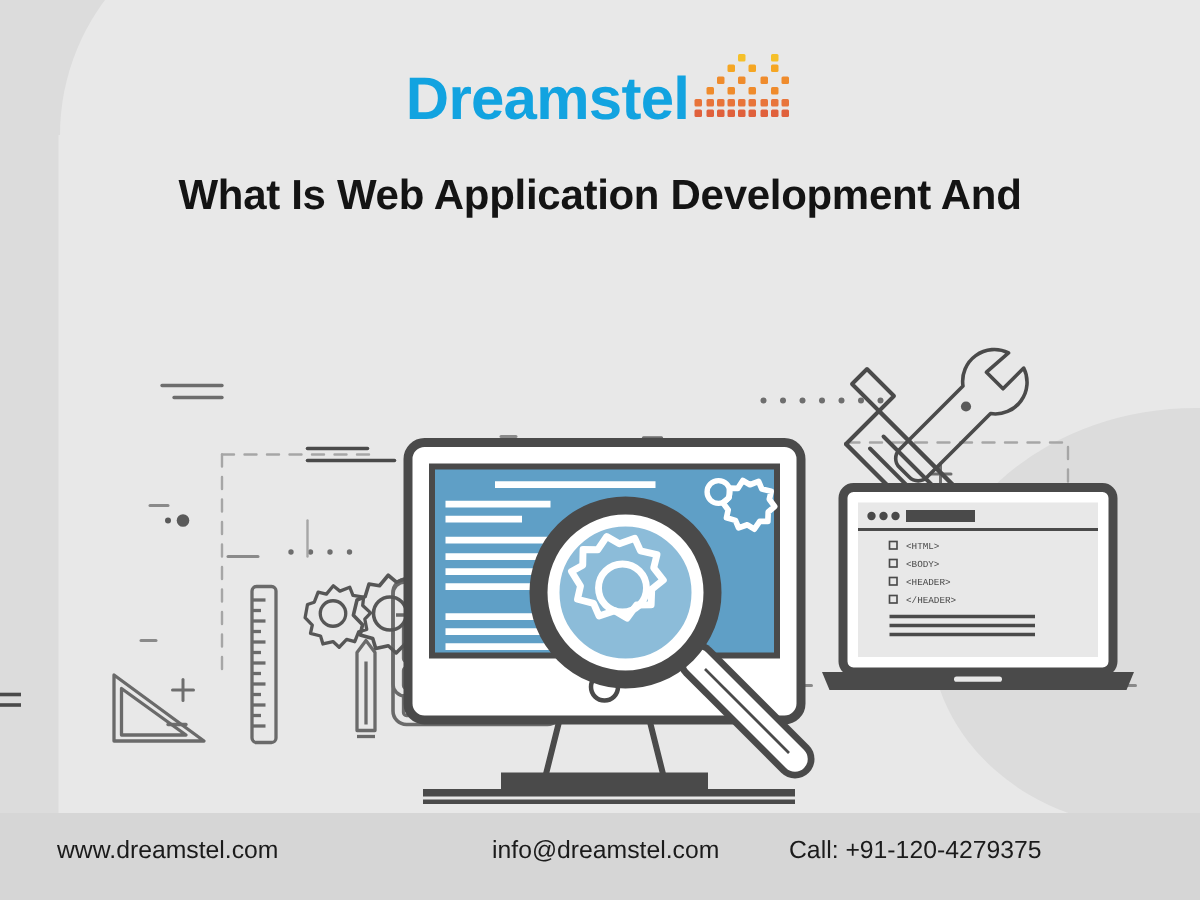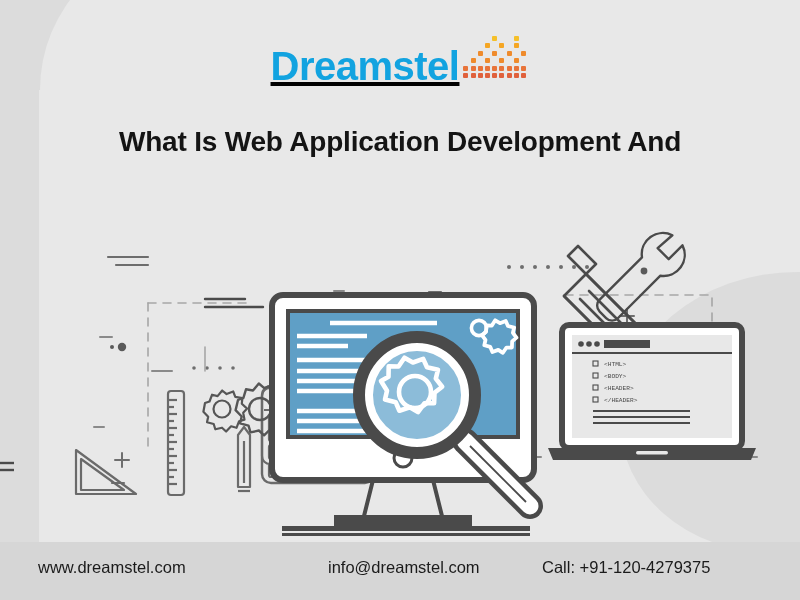--- a/index.html
+++ b/index.html
@@ -42,21 +42,20 @@
     position:absolute; left:0; bottom:0;
     width:800px; height:58px;
     background:#d6d6d6;
   }
 
   
   .logo-wrap{
     position:absolute; top:36px; left:0; width:800px;
     display:flex; justify-content:center; align-items:flex-end;
     gap:0px;
-    text-decoration:underline;
   }
   .logo-word{
     font-size:40px;
     font-weight:700;
     letter-spacing:-0.5px;
     color:#12a3e0;
     line-height:1;
     font-family:"Liberation Sans", sans-serif;
   }
   .logo-dots{
@@ -75,41 +74,40 @@
   
   .title{
     position:absolute;
     top:112px; left:50px; width:700px;
     text-align:center;
     font-size:28px;
     font-weight:700;
     line-height:1.32;
     color:#141414;
     letter-spacing:-0.2px;
-    margin-top:12px;
   }
 
   
   .illus{
     position:absolute; left:0; top:195px;
     width:800px; height:345px;
   }
   .illus svg{ display:block; }
 
   
   .footer-row{
     position:absolute; left:0; bottom:0;
     width:800px; height:66px;
     display:flex; align-items:center;
     font-size:16.5px;
     color:#1b1b1b;
   }
   .footer-row .f-site{ position:absolute; left:38px; }
   .footer-row .f-mail{ position:absolute; left:328px; }
-  .footer-row .f-call{ position:absolute; left:542px; }
+  .footer-row .f-call{ position:absolute; left:526px; }
 </style>
 </head>
 <body>
 
 <div id="poster">
 
   <div class="bg-blob-left"></div>
   <div class="bg-blob-bottom-right"></div>
   <div class="bg-footer"></div>
 

